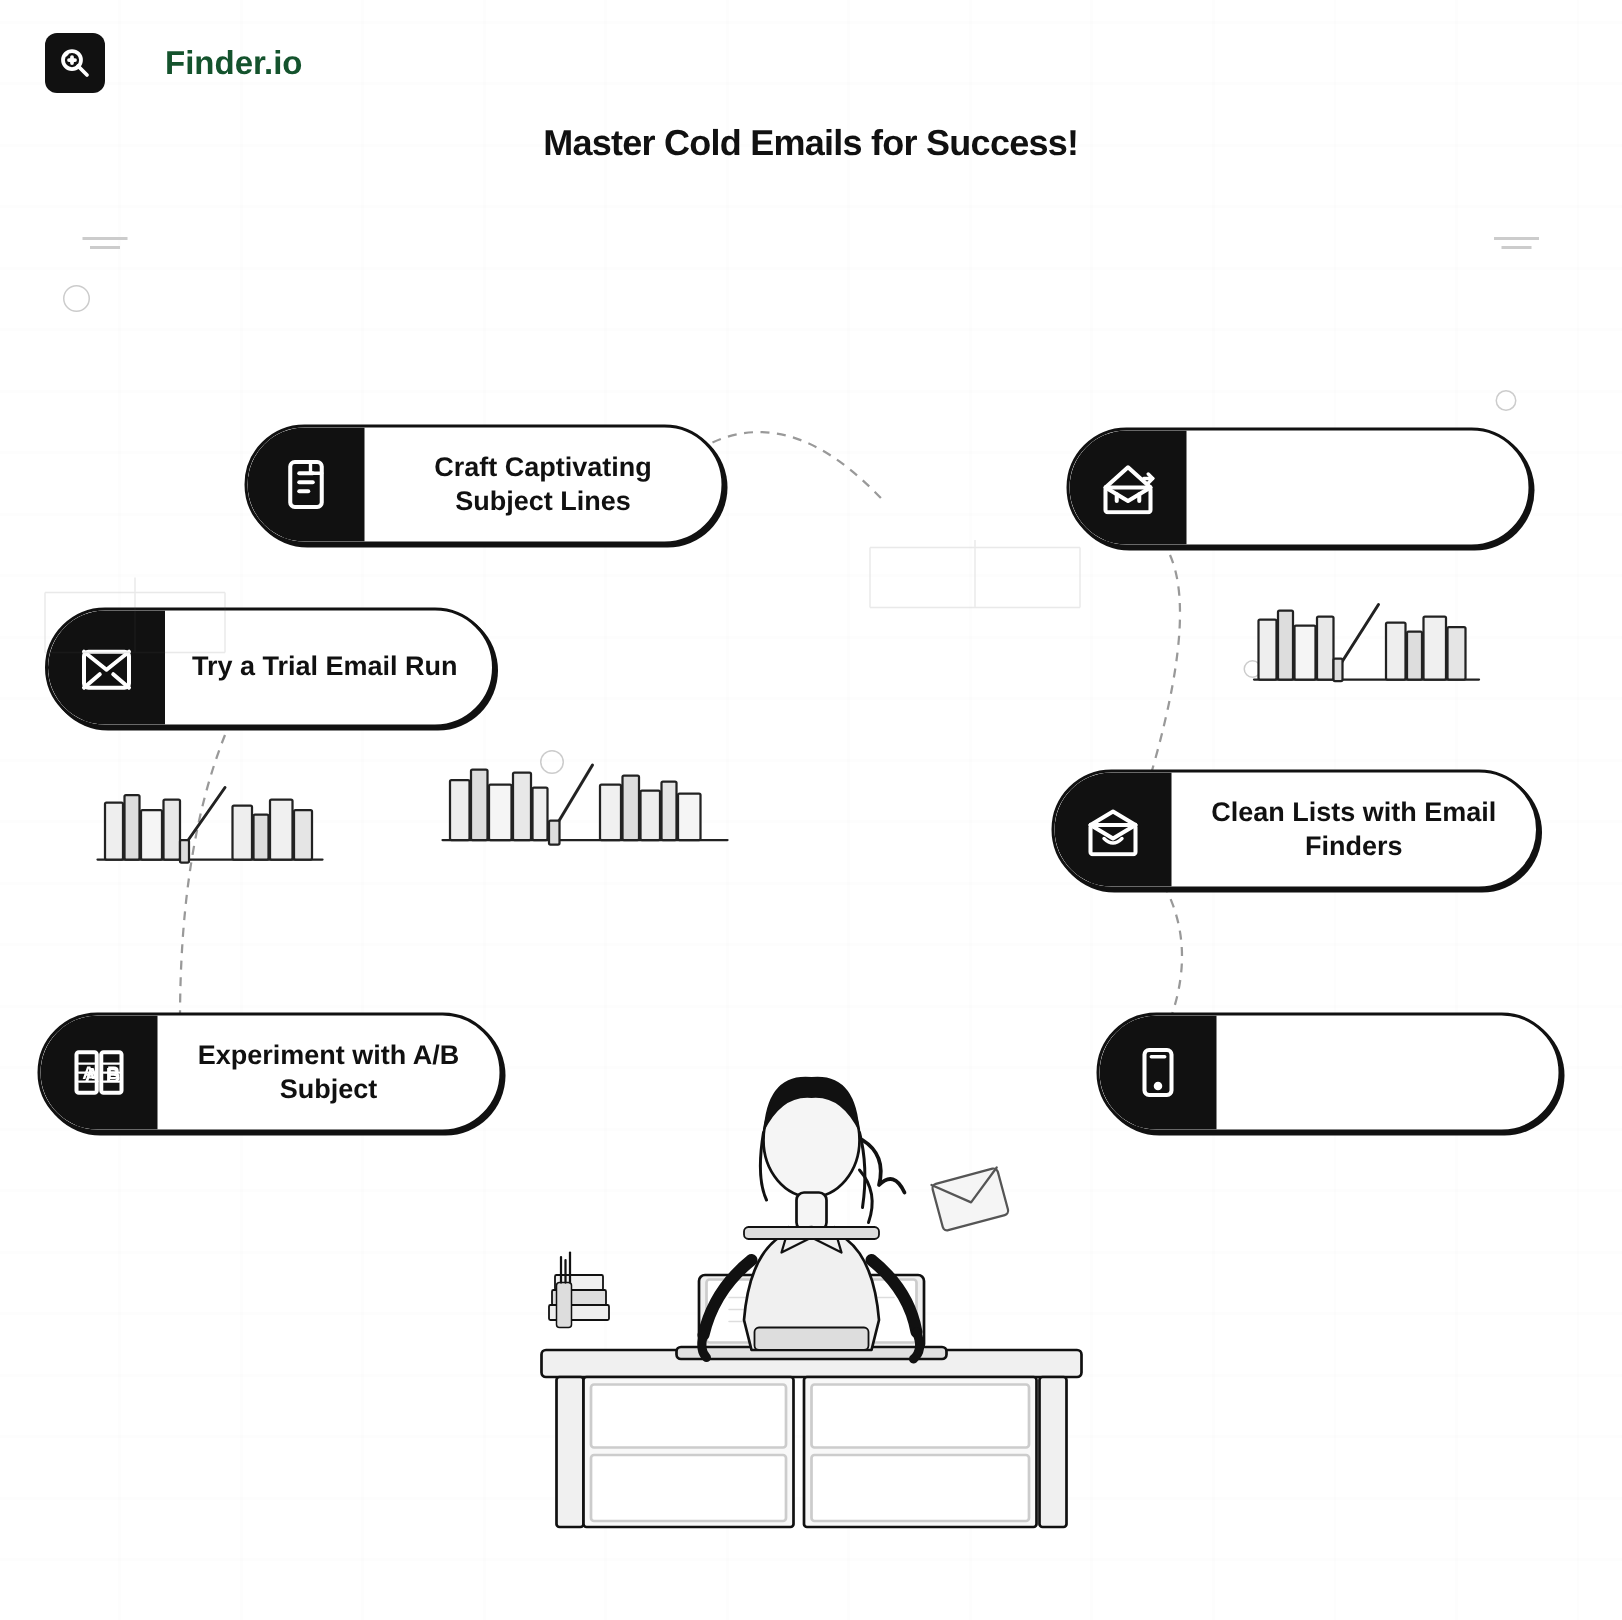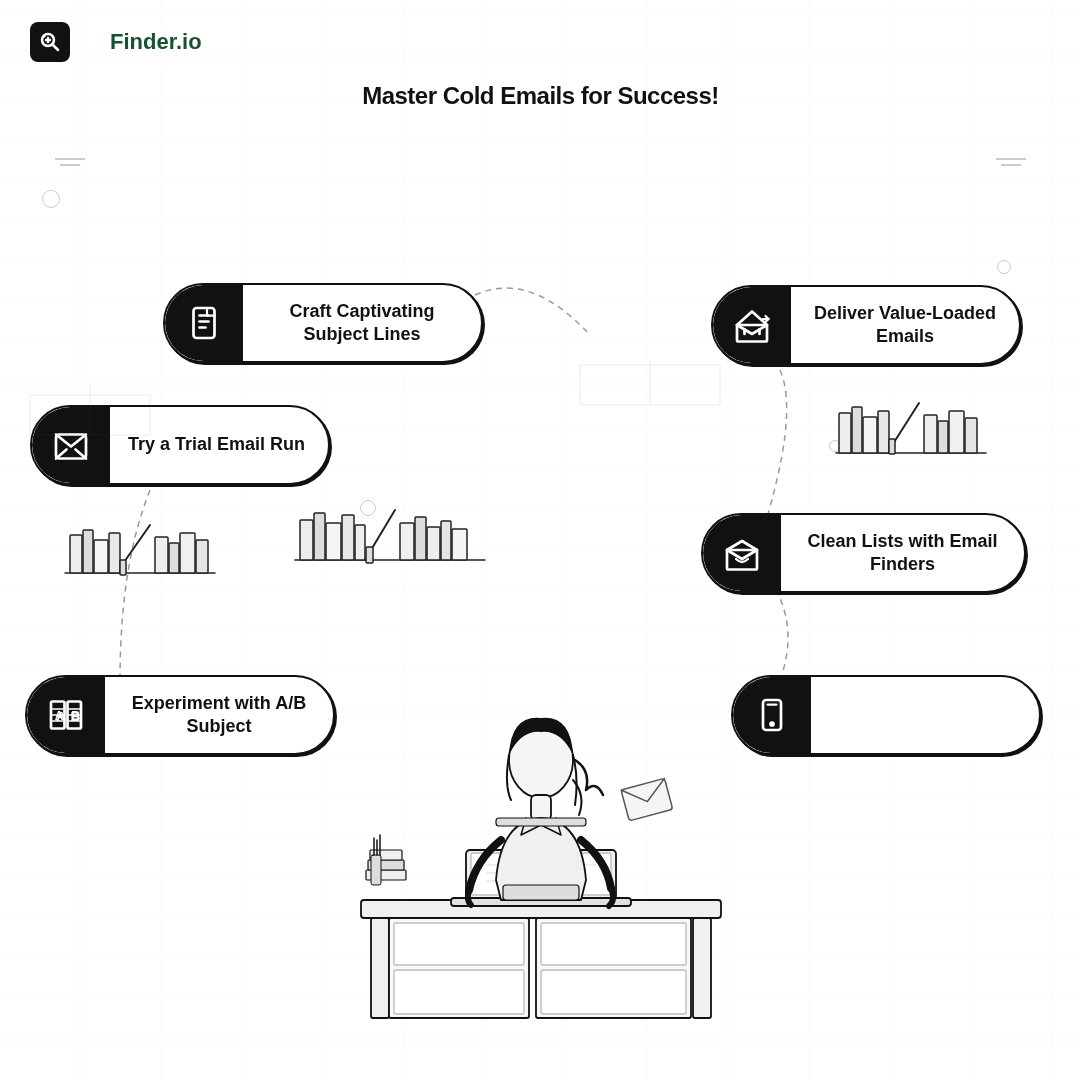--- a/index.html
+++ b/index.html
@@ -322,21 +322,20 @@
           <path d="M22 12L12 3 2 12"></path>
           <rect x="2" y="12" width="20" height="11" rx="1"></rect>
           <path d="M2 12 L12 18 L22 12"></path>
           <line x1="7" y1="15" x2="7" y2="18"></line>
           <line x1="17" y1="15" x2="17" y2="18"></line>
 
           <line x1="19" y1="8" x2="23" y2="8" stroke-width="1.5"></line>
           <polyline points="21 6 23 8 21 10" stroke-width="1.5"></polyline>
         </svg>
       </div>
-      <div class="card-text">Deliver Value-Loaded Emails</div>
     </div>
 
     <div class="info-card card-3">
       <div class="card-icon-box">
         <svg class="icon" viewBox="0 0 24 24">
           <rect x="2" y="5" width="20" height="16" rx="2"></rect>
           <path d="M2 5 L12 13 L22 5"></path>
           <line x1="2" y1="21" x2="9" y2="15"></line>
           <line x1="22" y1="21" x2="15" y2="15"></line>
         </svg>

